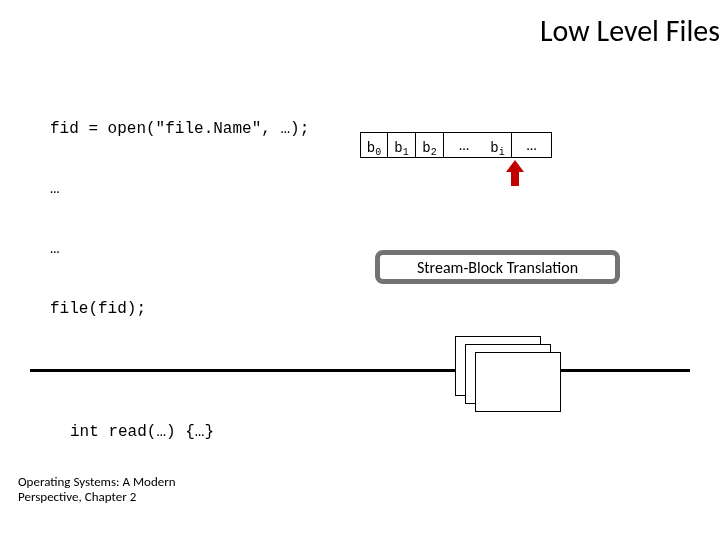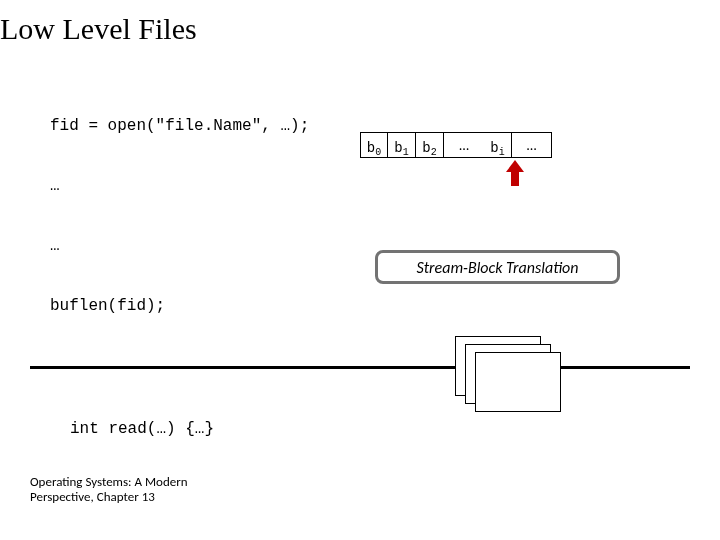--- a/index.html
+++ b/index.html
@@ -5,27 +5,26 @@
   * { margin: 0; padding: 0; box-sizing: border-box; }
   body {
     width: 720px;
     height: 540px;
     background: #fff;
     font-family: Calibri, Arial, sans-serif;
     position: relative;
     overflow: hidden;
   }
   .title {
-    text-align: left;
+    text-align: right;
     font-size: 30px;
     font-weight: 400;
     color: #000;
     margin-top: 12px;
     margin-bottom: 30px;
-    font-family: Liberation Serif, serif;
   }
   .section1, .section2, .section3 {
     position: relative;
     width: 100%;
   }
   .section1 { padding: 0 50px 10px 50px; }
   .section2 { padding: 10px 50px 10px 70px; }
 
   .code {
     font-family: "Courier New", Courier, monospace;
@@ -87,28 +86,27 @@
     border-bottom: 12px solid #c00000;
     margin: 0 auto;
   }
 
   .stream-box {
     position: absolute;
     left: 375px;
     top: 250px;
     width: 245px;
     height: 34px;
-    border: 3px solid #737373;
+    border: 5px solid #737373;
     border-radius: 8px;
     background: #fff;
     display: flex;
     align-items: center;
     justify-content: center;
     font-size: 16px;
-    font-style: italic;
   }
 
   .stacked-rects {
     position: absolute;
     left: 455px;
     top: 336px;
     width: 110px;
     height: 80px;
   }
   .stacked-rects .r {
@@ -117,38 +115,38 @@
     height: 60px;
     border: 1.5px solid #000;
     background: #fff;
   }
   .stacked-rects .r1 { left: 0; top: 0; }
   .stacked-rects .r2 { left: 10px; top: 8px; }
   .stacked-rects .r3 { left: 20px; top: 16px; }
 
   .footer {
     position: absolute;
-    left: 30px;
+    left: 18px;
     bottom: 35px;
     font-size: 13px;
     color: #000;
     line-height: 1.2;
   }
 </style>
 </head>
 <body>
 
 <h1 class="title">Low Level Files</h1>
 
 <div class="section1">
   <div class="code">
     <div>fid = open("file.Name", …);</div>
     <div>…</div>
     <div>…</div>
-    <div>buflen(fid);</div>
+    <div>file(fid);</div>
   </div>
 </div>
 
 <div class="blocks-wrap">
   <div class="cell b0">
       <span>b</span>
       <sub>0</sub>
     </div>
   <div class="cell b1">
       <span>b</span>
@@ -186,14 +184,14 @@
 <div class="stream-box">Stream-Block Translation</div>
 
 <div class="stacked-rects">
   <div class="r r1"></div>
   <div class="r r2"></div>
   <div class="r r3"></div>
 </div>
 
 <div class="footer">
   <div>Operating Systems: A Modern</div>
-  <div>Perspective, Chapter 13</div>
+  <div>Perspective, Chapter 2</div>
 </div>
 
 </body></html>

